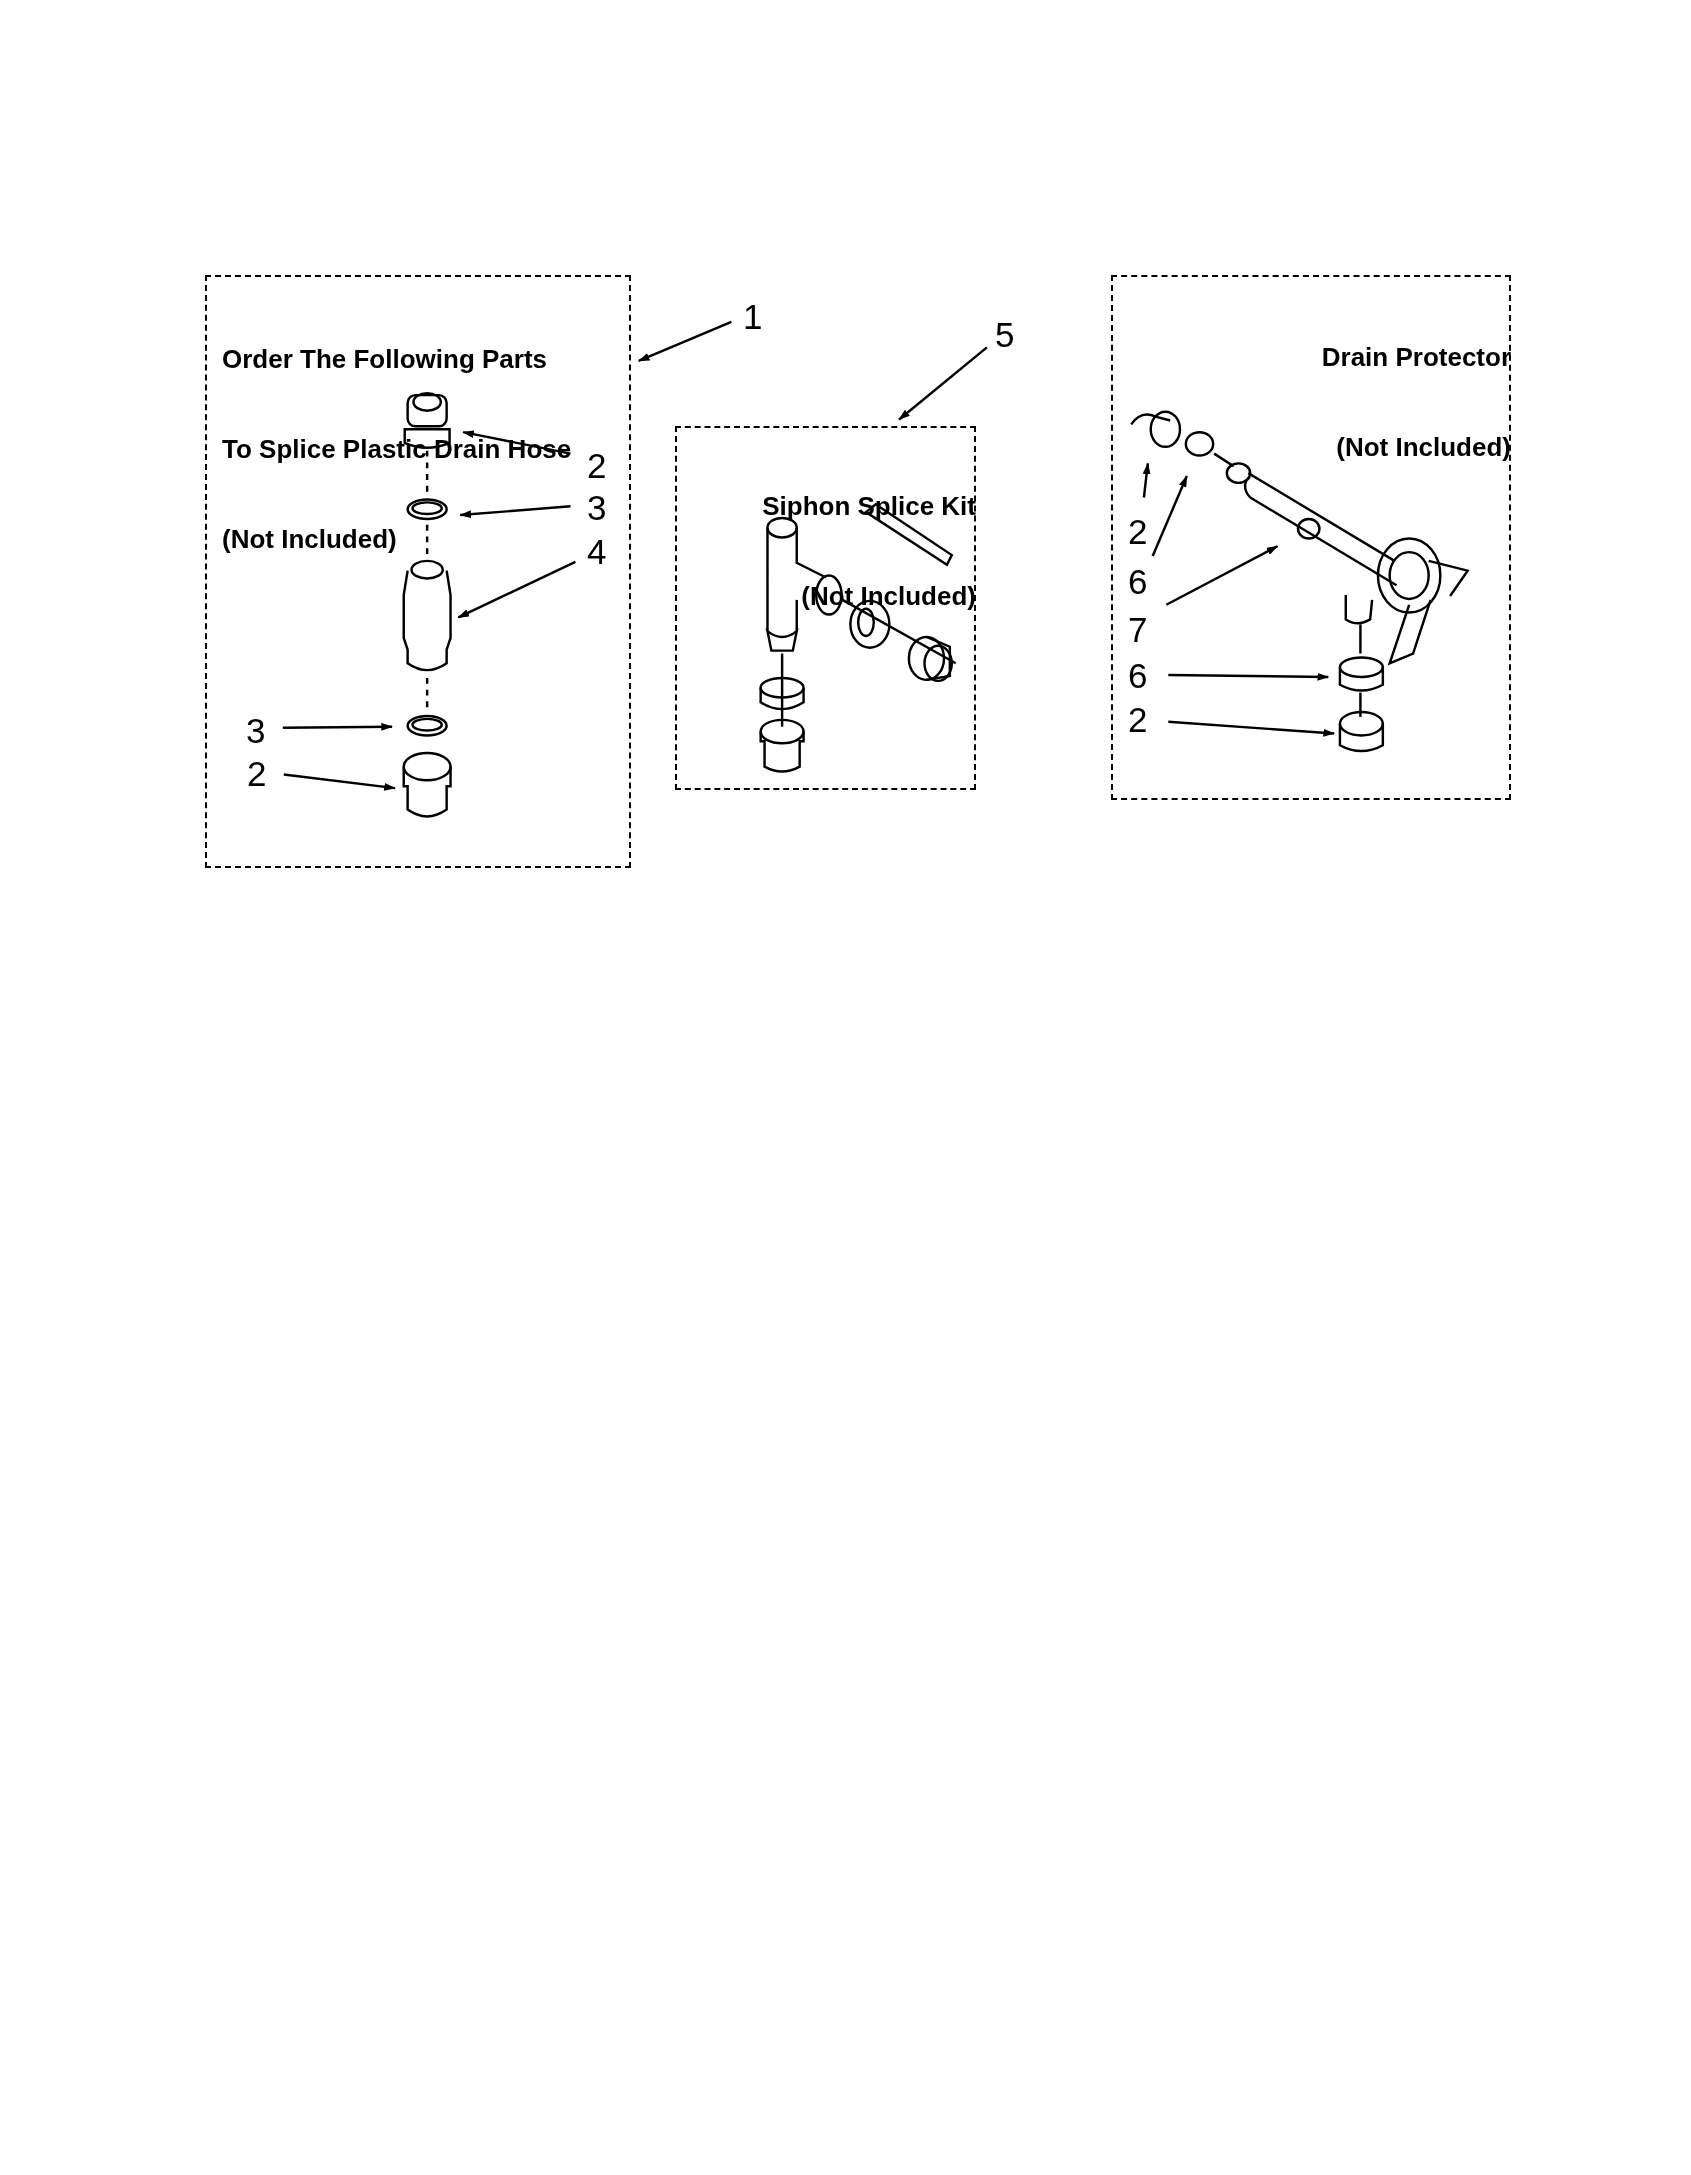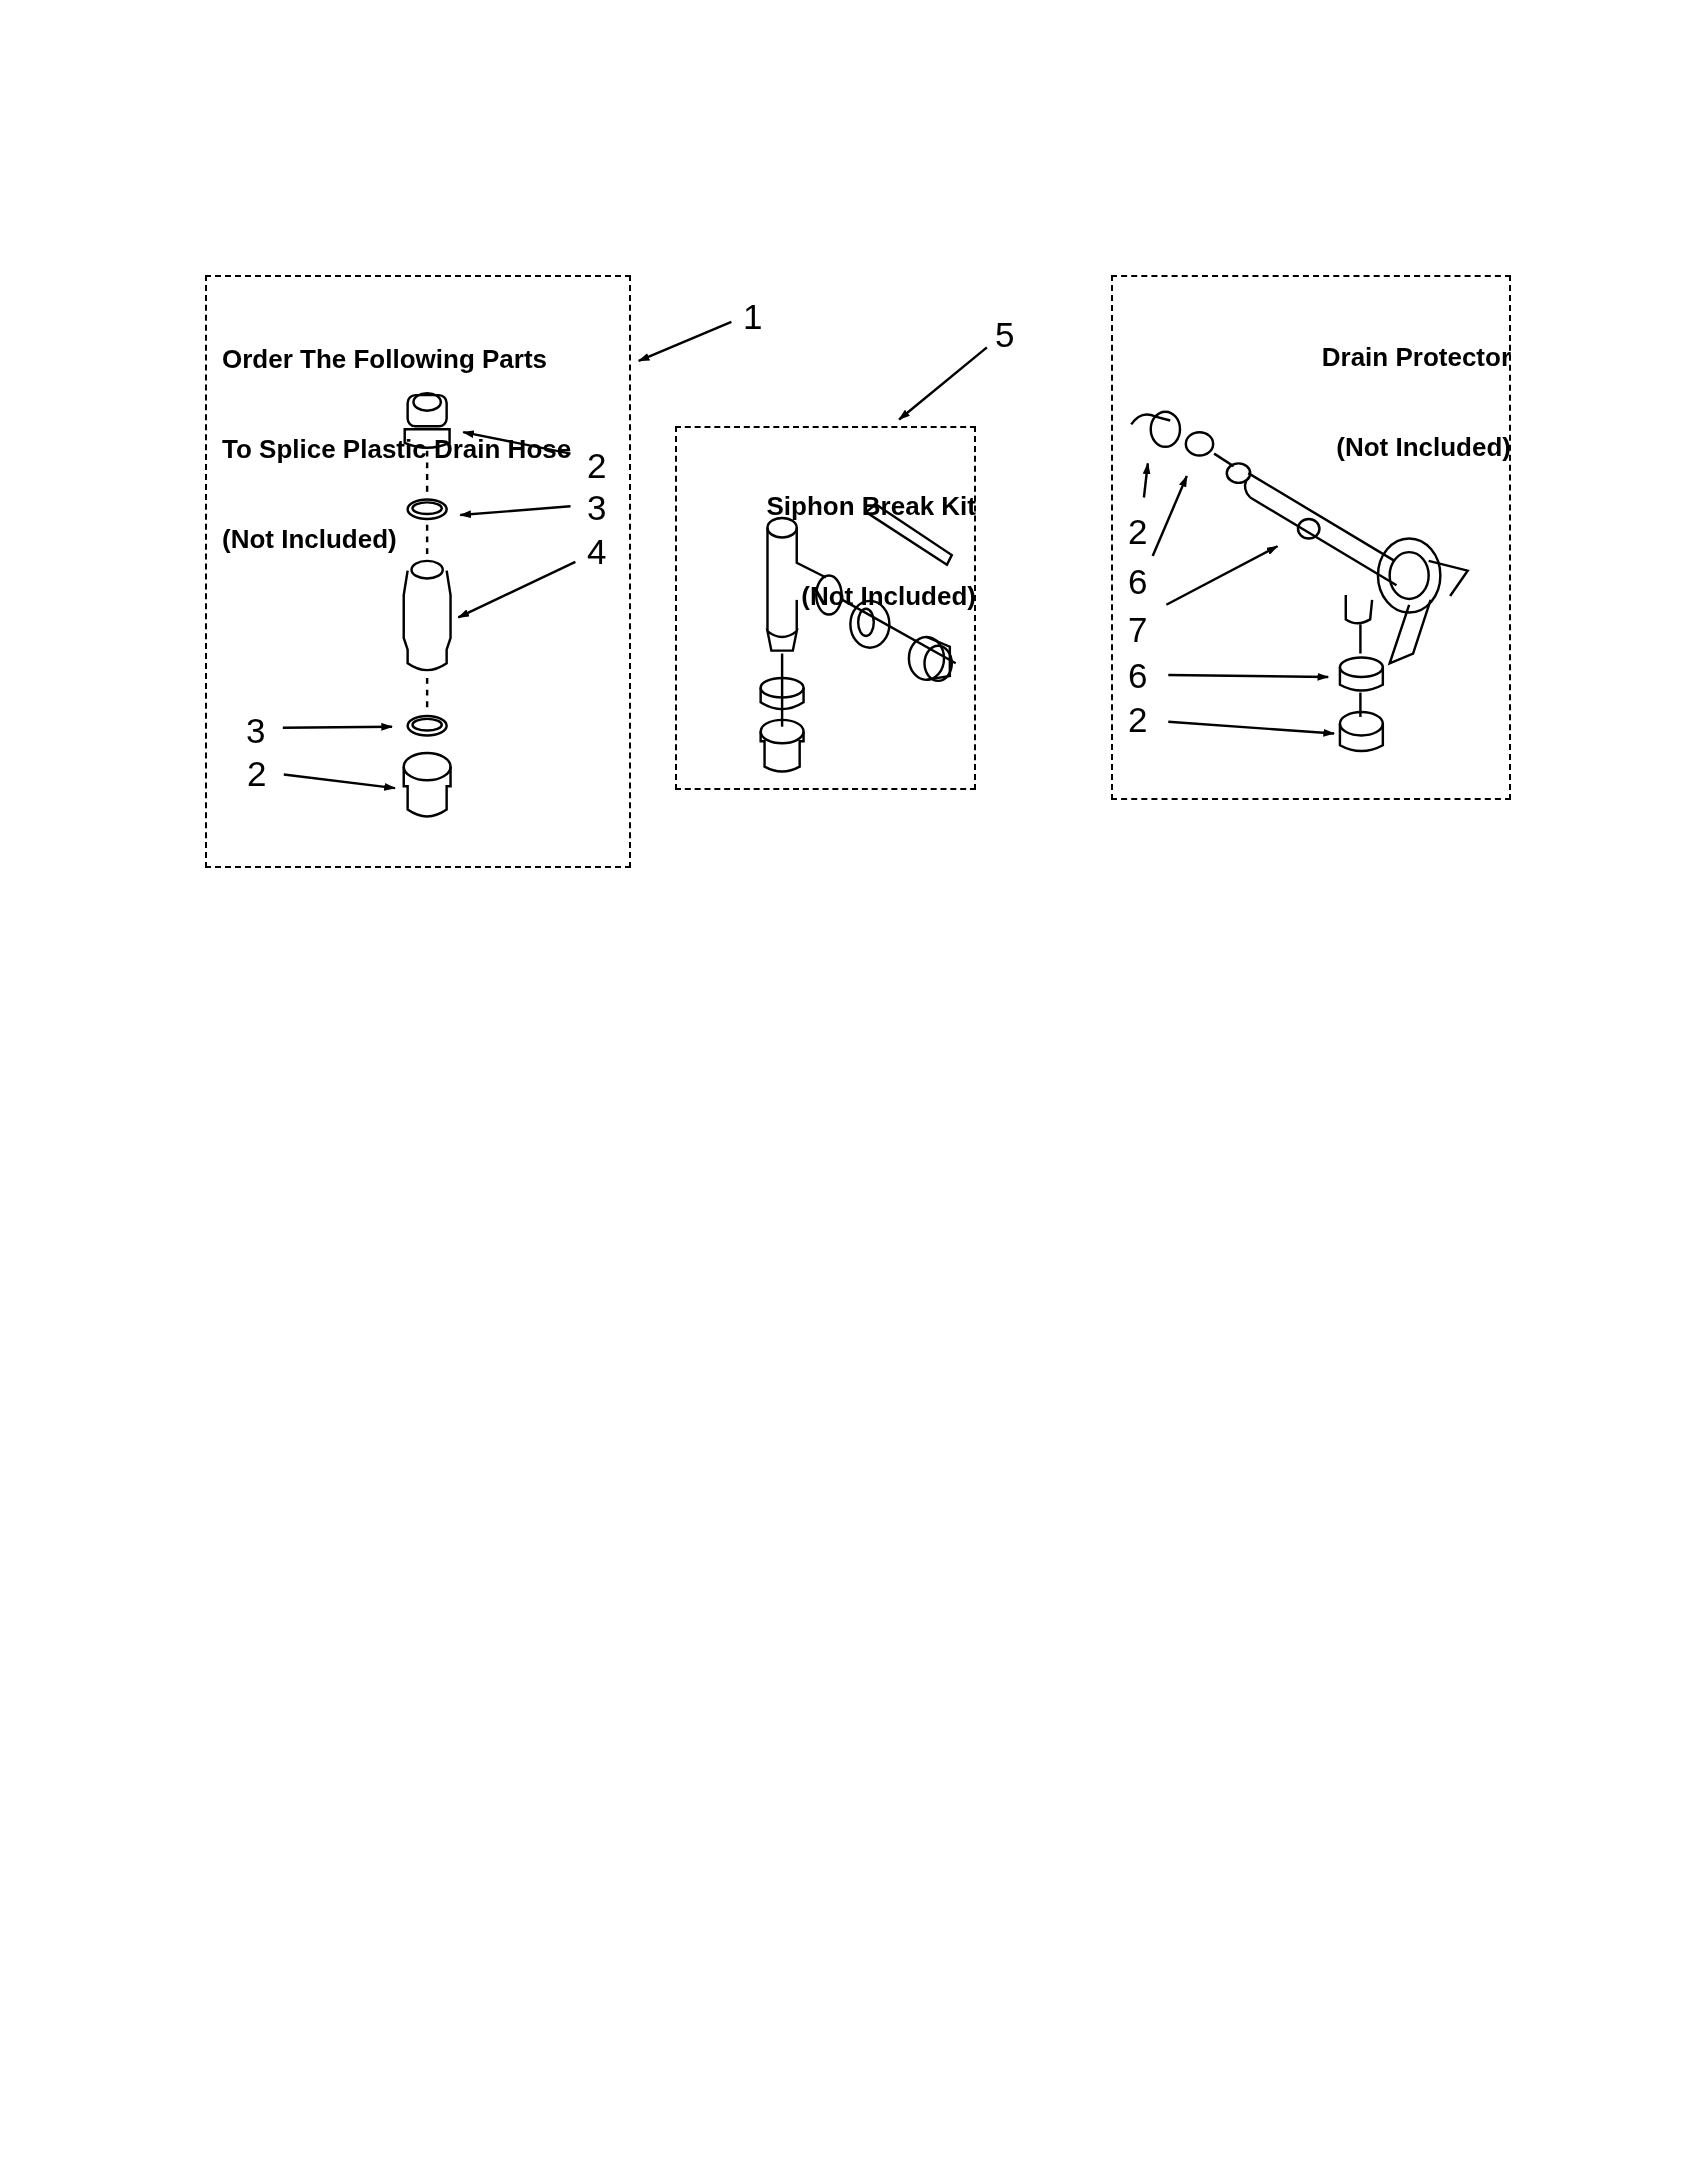--- a/index.html
+++ b/index.html
@@ -21,21 +21,21 @@
 </div>
 <div class="callout" style="left:743px;top:299px;">1</div>
 <div class="callout" style="left:587px;top:448px;">2</div>
 <div class="callout" style="left:587px;top:490px;">3</div>
 <div class="callout" style="left:587px;top:534px;">4</div>
 <div class="callout" style="left:246px;top:713px;">3</div>
 <div class="callout" style="left:247px;top:756px;">2</div>
 
 <div class="box" style="left:675px;top:426px;width:301px;height:364px;"></div>
 <div class="title center" style="left:675px;top:431px;width:301px;">
-  <div>Siphon Break Kit</div>
+  <div>Siphon Splice Kit</div>
   <div>(Not Included)</div>
 </div>
 <div class="callout" style="left:995px;top:317px;">5</div>
 
 <div class="box" style="left:1111px;top:275px;width:400px;height:525px;"></div>
 <div class="title center" style="left:1111px;top:282px;width:400px;">
   <div>Drain Protector</div>
   <div>(Not Included)</div>
 </div>
 <div class="callout" style="left:1128px;top:514px;">2</div>

